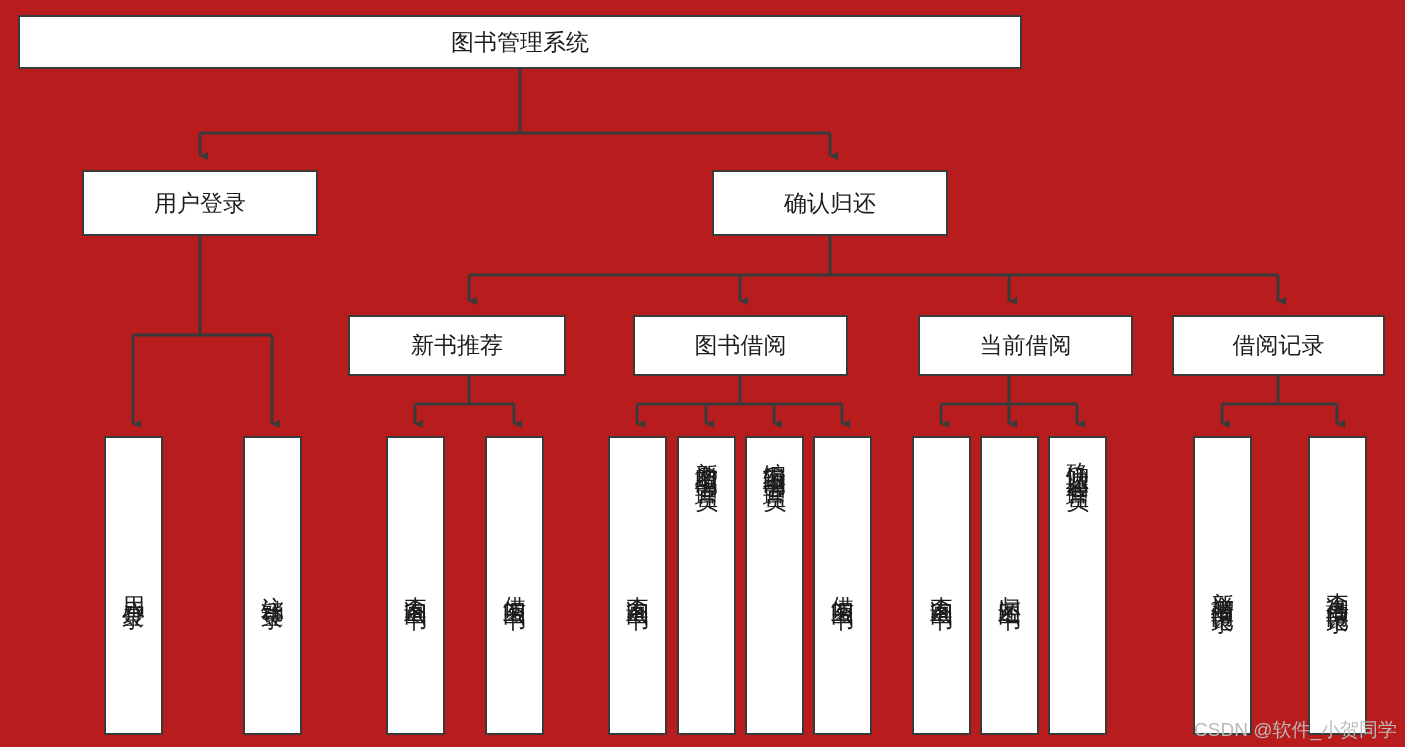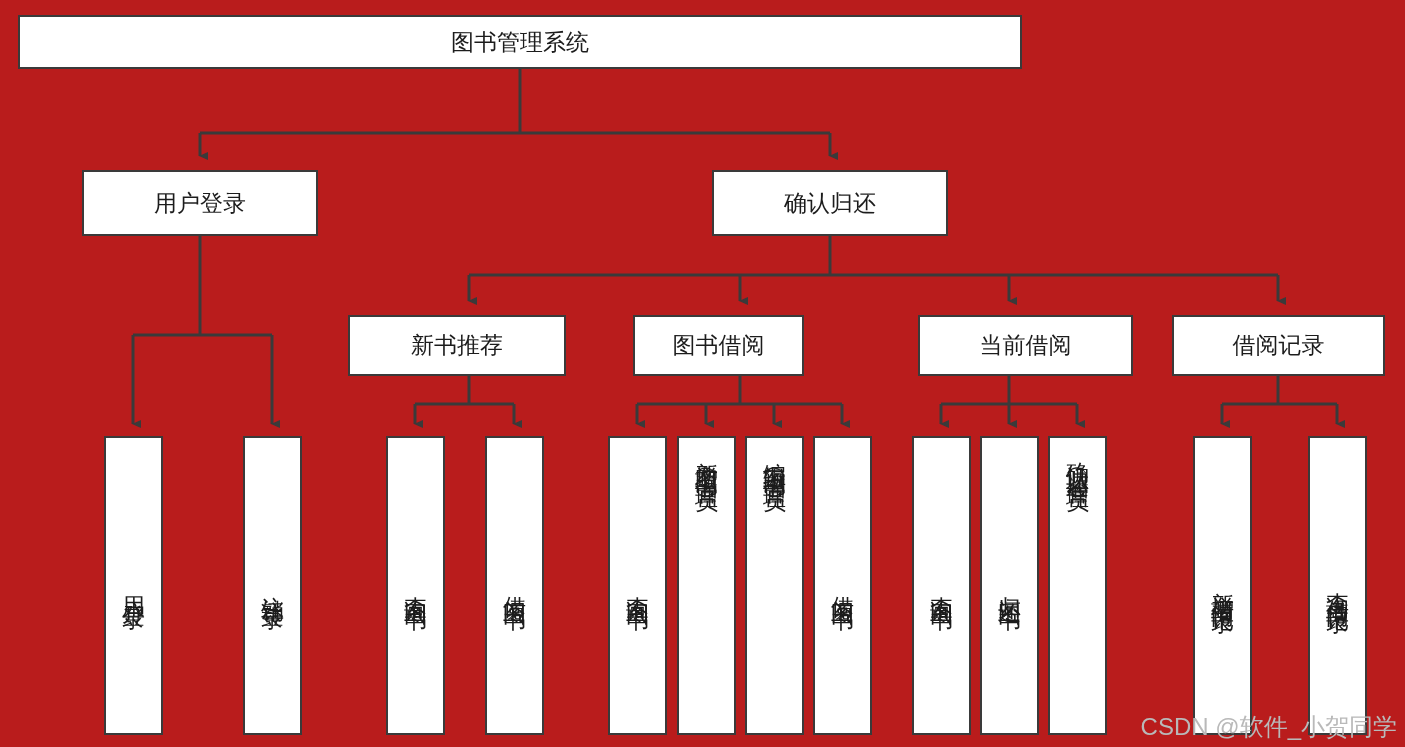--- a/index.html
+++ b/index.html
@@ -53,21 +53,21 @@
     white-space: nowrap;
   }
   .vcenter {
     align-items: center !important;
     padding-top: 0 !important;
   }
   .watermark {
     position: absolute;
     right: 8px;
     bottom: 4px;
-    font-size: 24px;
+    font-size: 19px;
     color: #b9b9b9;
     white-space: nowrap;
     user-select: none;
   }
 </style>
 </head>
 <body>
 
 <div id="canvas">
 
@@ -128,21 +128,21 @@
   <div class="node horiz" style="left:82px; top:170px; width:236px; height:66px;">
     <span>用户登录</span>
   </div>
   <div class="node horiz" style="left:712px; top:170px; width:236px; height:66px;">
     <span>确认归还</span>
   </div>
 
   <div class="node horiz" style="left:348px; top:315px; width:218px; height:61px;">
     <span>新书推荐</span>
   </div>
-  <div class="node horiz" style="left:633px; top:315px; width:171px; height:61px;">
+  <div class="node horiz" style="left:633px; top:315px; width:215px; height:61px;">
     <span>图书借阅</span>
   </div>
   <div class="node horiz" style="left:902px; top:315px; width:215px; height:61px;margin-left:16px;">
     <span>当前借阅</span>
   </div>
   <div class="node horiz" style="left:1172px; top:315px; width:213px; height:61px;font-family:Liberation Mono, monospace;">
     <span>借阅记录</span>
   </div>
 
   <div class="node vert vcenter" style="left:104px; top:436px; width:59px; height:299px;">

